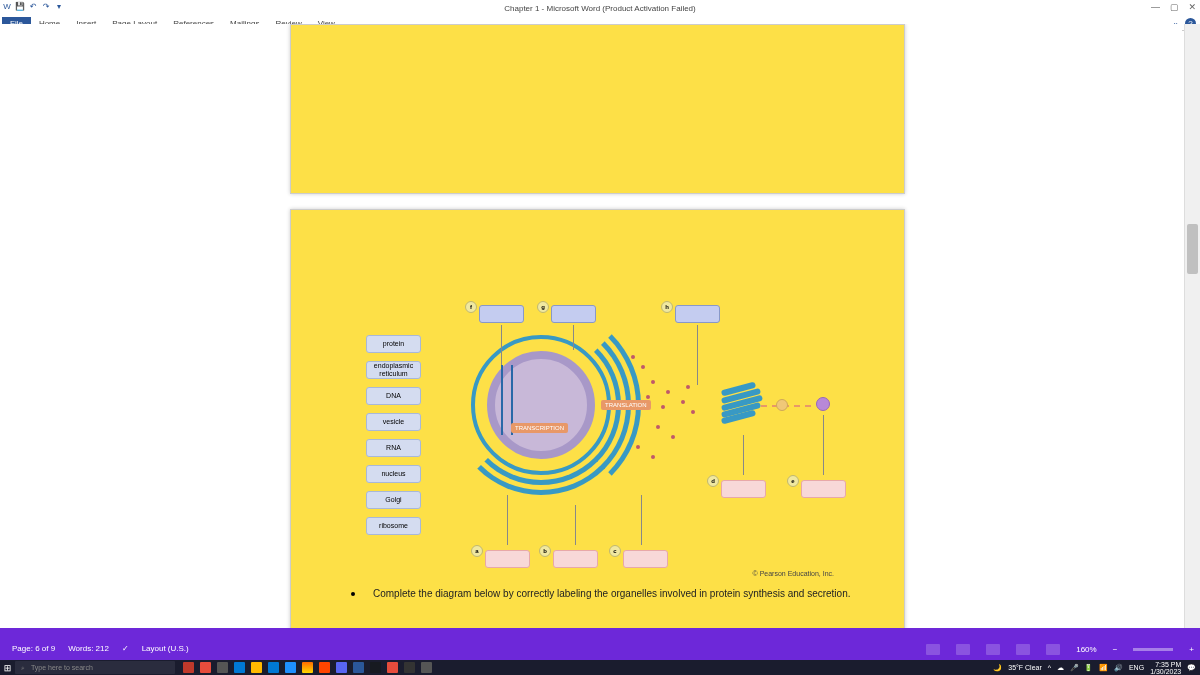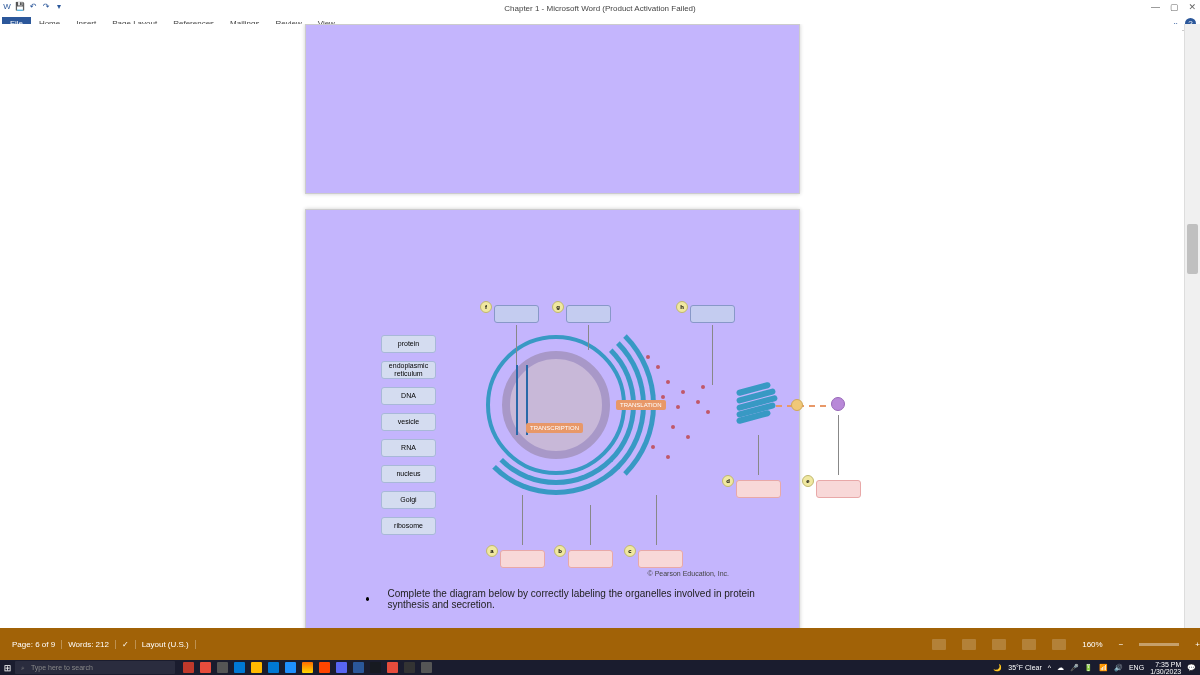--- a/index.html
+++ b/index.html
@@ -7,42 +7,42 @@
 .titlebar{height:7px;background:#fff;display:flex;align-items:center;font-size:8px;color:#444}
 .title-center{position:absolute;left:0;right:0;text-align:center;font-size:8px;color:#444;top:4px}
 .win-controls{position:absolute;right:4px;top:2px;display:flex;gap:10px;font-size:9px;color:#666}
 .qat{position:absolute;left:2px;top:1px;display:flex;align-items:center;gap:3px}
 .qat-icon{width:10px;height:10px;display:flex;align-items:center;justify-content:center;font-size:8px;color:#2b579a}
 .ribbon{height:14px;background:#fff;border-bottom:1px solid #ccc;display:flex;align-items:center;padding-left:2px;position:relative;top:10px}
 .ribbon-tab{padding:2px 8px;font-size:8px;color:#444;cursor:pointer}
 .ribbon-tab.file{background:#2b579a;color:#fff}
 .ribbon-help{position:absolute;right:4px;display:flex;gap:6px;font-size:8px;color:#2b579a}
 .doc-area{position:absolute;top:24px;left:0;right:18px;bottom:30px;background:#fff;overflow:hidden}
-.page{position:absolute;background:#c4b5fd;box-shadow:0 0 4px rgba(0,0,0,0.2);border:1px solid #ccc;left:305px;width:495px}
+.page{position:absolute;background:#fde047;box-shadow:0 0 4px rgba(0,0,0,0.2);border:1px solid #ccc;left:290px;width:615px}
 .page1{top:0;height:170px}
 .page2{top:185px;height:460px}
 .labels-col{position:absolute;left:75px;top:125px;display:flex;flex-direction:column;gap:8px}
 .label-box{width:55px;height:18px;border:1px solid #a8b8d8;border-radius:3px;background:#d4dcf0;font-size:7px;display:flex;align-items:center;justify-content:center;text-align:center;line-height:1.1}
 .diagram{position:absolute;left:160px;top:85px;width:400px;height:290px}
 .blank-top{position:absolute;width:45px;height:18px;border:1px solid #8898c8;border-radius:3px;background:#c4ccf0}
 .blank-bot{position:absolute;width:45px;height:18px;border:1px solid #e8a8a8;border-radius:3px;background:#f8d8d8}
 .letter-circle{position:absolute;width:12px;height:12px;border-radius:50%;background:#f0e8a0;border:1px solid #c0b870;font-size:6px;display:flex;align-items:center;justify-content:center;font-weight:bold}
 .nucleus{position:absolute;left:20px;top:40px;width:140px;height:140px;border-radius:50%;border:4px solid #3899c4}
 .nucleus-inner{position:absolute;left:12px;top:12px;right:12px;bottom:12px;border-radius:50%;background:#c8b8d8;border:8px solid #a898c8}
 .er-arc{position:absolute;border:5px solid #3899c4;border-radius:50%;background:transparent}
 .process-label{position:absolute;font-size:6px;background:#e89868;color:#fff;padding:2px 4px;border-radius:2px}
 .golgi{position:absolute;left:270px;top:90px}
 .golgi-stack{width:35px;height:6px;background:#3899c4;border-radius:3px;margin:1px 0;transform:rotate(-15deg)}
 .vesicle-dot{position:absolute;width:4px;height:4px;border-radius:50%;background:#c05868}
 .instruction{position:absolute;left:60px;top:378px;font-size:10px;color:#222;display:flex;align-items:center;gap:18px}
 .bullet{width:4px;height:4px;border-radius:50%;background:#000}
 .copyright{position:absolute;right:70px;top:360px;font-size:7px;color:#444}
-.statusbar{position:absolute;bottom:15px;left:0;right:0;height:15px;background:#a16207;display:flex;align-items:center;padding:16px 6px;font-size:8px;color:#fff}
+.statusbar{position:absolute;bottom:15px;left:0;right:0;height:15px;background:#6d28d9;display:flex;padding:16px 6px;font-size:8px;color:#fff}
 .status-item{padding:0 6px;border-right:1px solid rgba(255,255,255,0.3)}
-.status-right{position:absolute;right:0;display:flex;align-items:center;gap:16px}
+.status-right{position:absolute;right:6px;display:flex;align-items:center;gap:16px}
 .view-btn{width:14px;height:11px;background:rgba(255,255,255,0.2);border-radius:1px}
 .taskbar{position:absolute;bottom:0;left:0;right:0;height:15px;background:#1a1c2e;display:flex;align-items:center}
 .start-btn{width:15px;height:15px;display:flex;align-items:center;justify-content:center;color:#fff;font-size:9px}
 .search-box{width:160px;height:13px;background:#2a2c3e;border-radius:1px;display:flex;align-items:center;padding:0 6px;font-size:7px;color:#888;gap:6px}
 .tb-icons{display:flex;gap:6px;margin-left:8px}
 .tb-icon{width:11px;height:11px;border-radius:1px}
 .tray{position:absolute;right:4px;display:flex;align-items:center;gap:6px;font-size:7px;color:#fff}
 .scrollbar{position:absolute;right:0;top:24px;bottom:30px;width:16px;background:#f0f0f0;border-left:1px solid #ddd}
 .scroll-thumb{position:absolute;left:2px;right:2px;top:200px;height:50px;background:#c0c0c0;border-radius:2px}
 .dna-helix{position:absolute;left:50px;top:70px;width:12px;height:70px}

